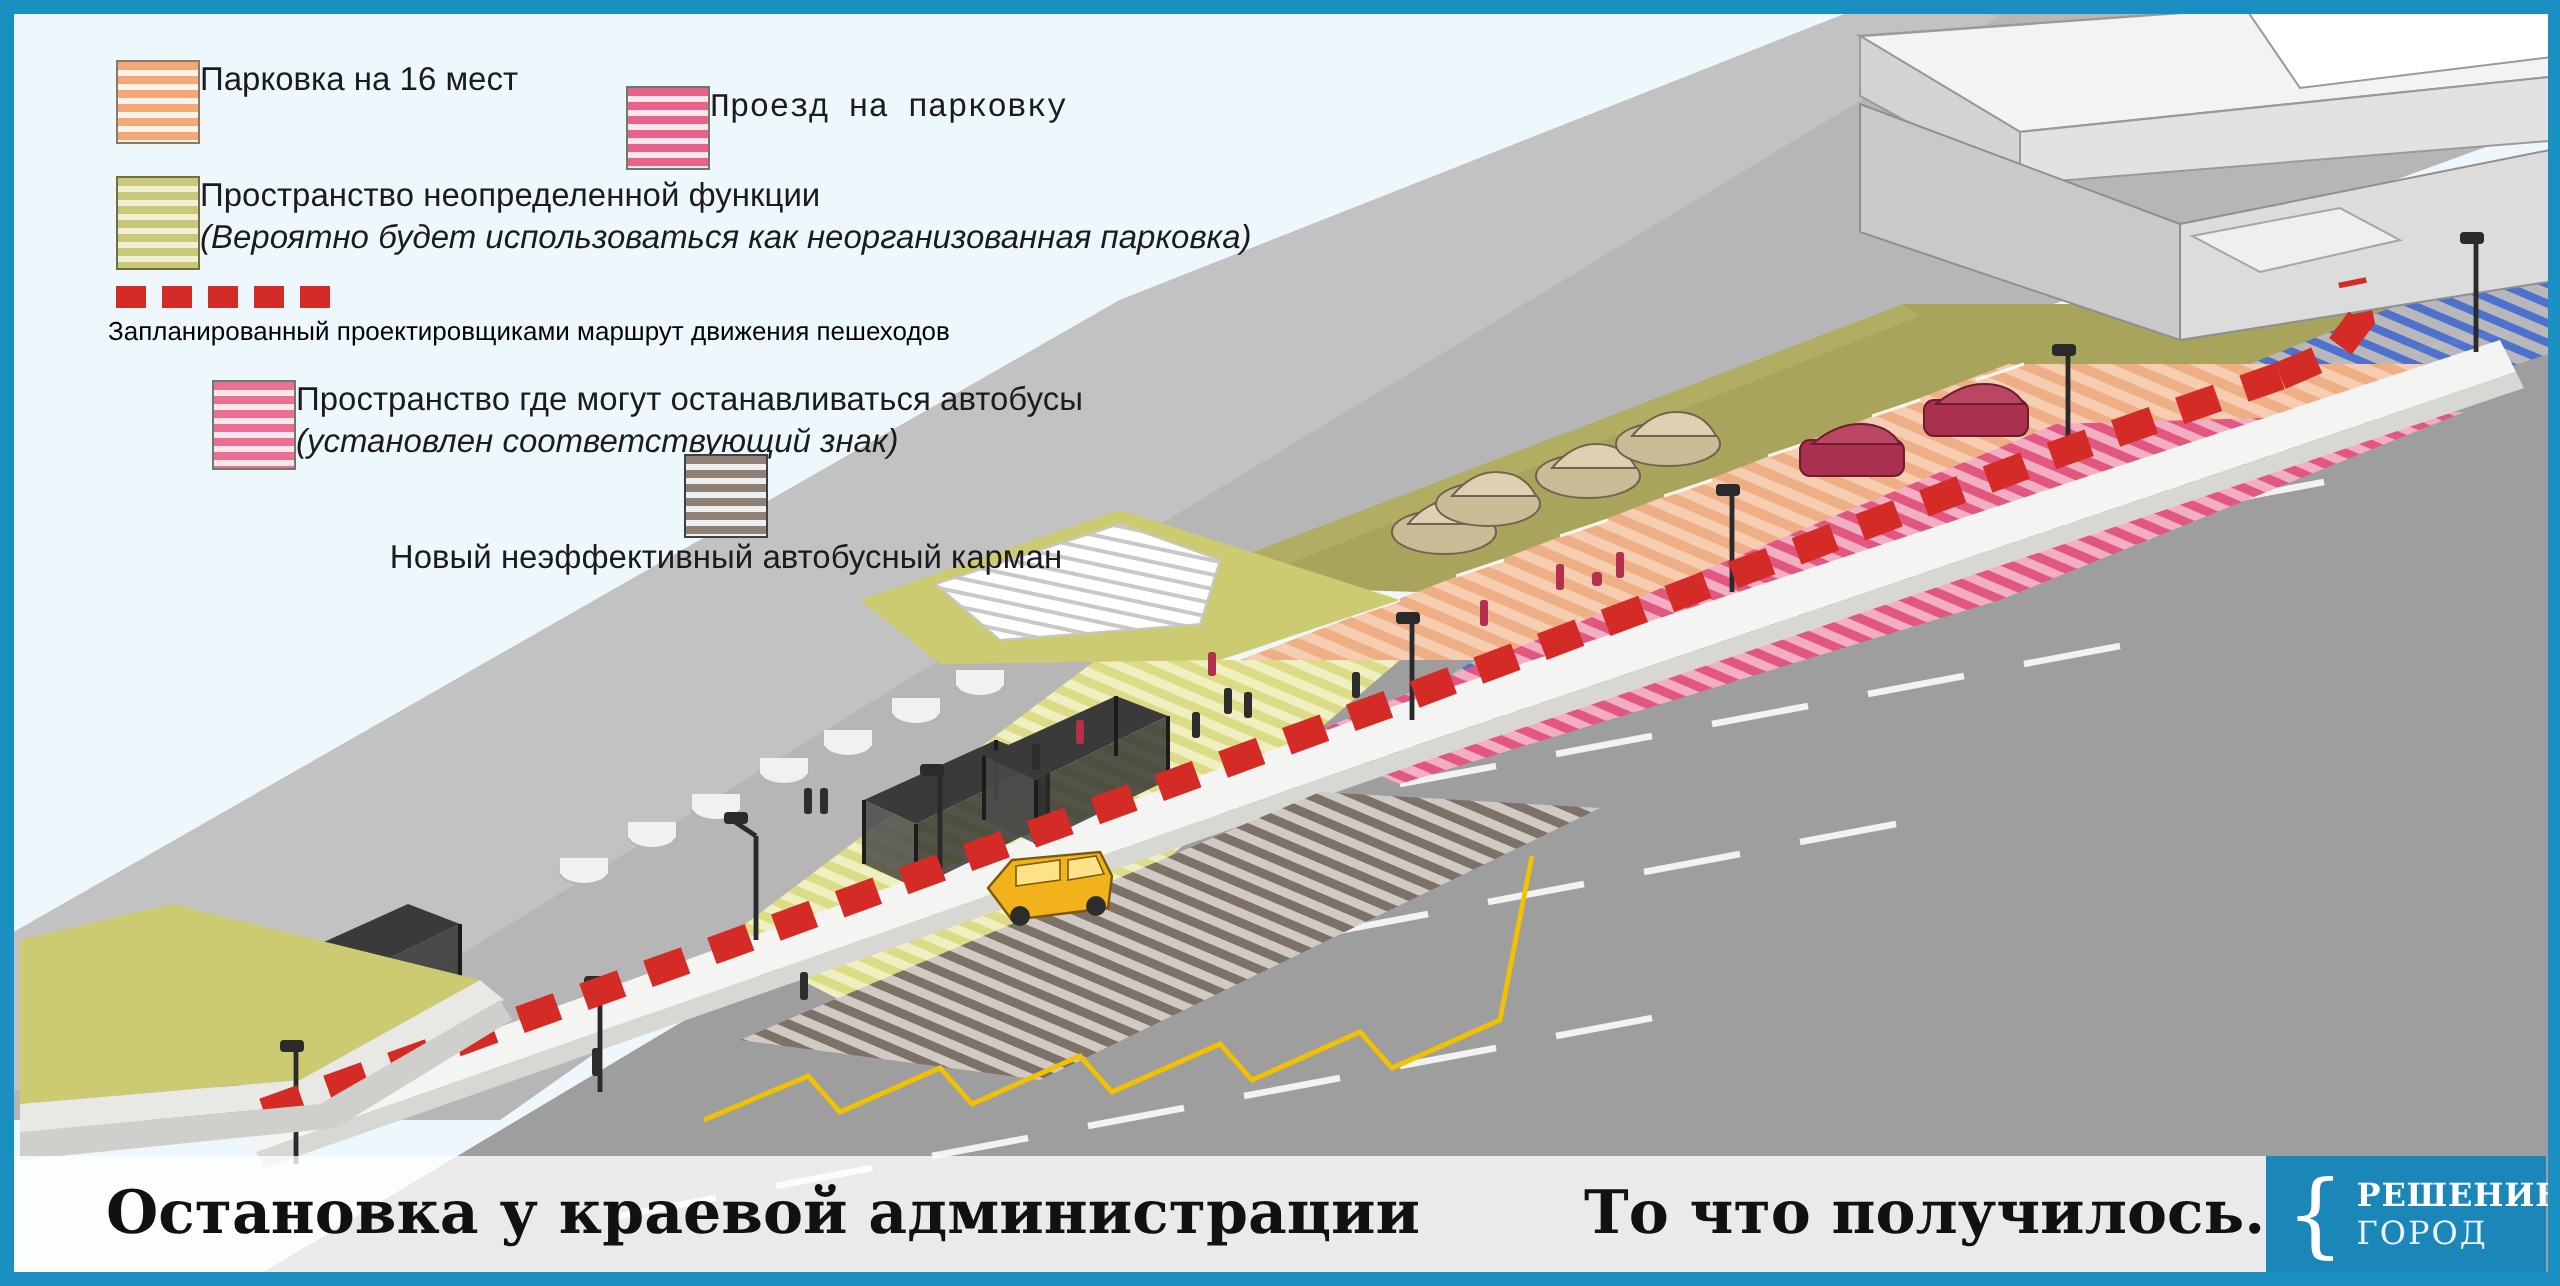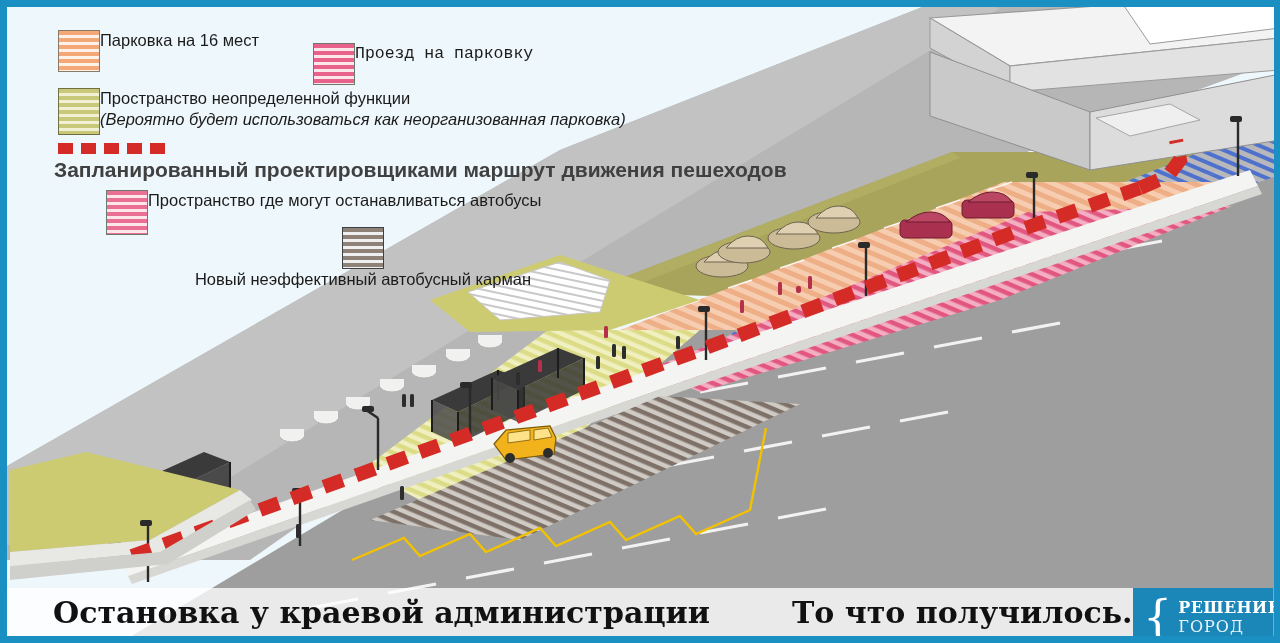--- a/index.html
+++ b/index.html
@@ -49,26 +49,26 @@
     line-height:21px;
     color:#1b1b1b;
     white-space:nowrap;
   }
   .leg-text .l2{display:block;font-style:italic;}
 
   
   .dash-sample{display:flex;gap:8px;margin-left:6px;}
   .dash-sample i{display:block;width:15px;height:11px;background:#d52b26;}
   .route-label{
-    font-size:21px;color:#404040;white-space:nowrap;margin-top:4px;margin-left:2px;font-weight:bold;
+    font-size:13px;color:#000000;white-space:nowrap;margin-top:4px;margin-left:2px;
   }
 
   
   #caption{
-    position:absolute;left:7px;bottom:7px;width:1266px;height:48px;z-index:45;
+    position:absolute;left:7px;bottom:7px;width:1266px;height:58px;z-index:45;
     background:rgba(255,255,255,0.78);
   }
   .cap-text{
     position:absolute;top:50%;transform:translateY(-50%);
     font-family:"DejaVu Serif", serif;
     font-weight:bold;font-size:30px;color:#111;white-space:nowrap;
   }
   #cap-left{left:46px;}
   #cap-right{left:785px;}
 
@@ -385,20 +385,21 @@
           <i></i>
           <i></i>
       </div>
       <div class="route-label">Запланированный проектировщиками маршрут движения пешеходов</div>
     </div>
 
     <div class="leg-row" style="left:58px;top:190px;width:610px;padding-left:48px;">
       <div class="swatch sw-pink2"></div>
       <div class="leg-text">
         <span>Пространство где могут останавливаться автобусы</span>
+        <span class="l2">(установлен соответствующий знак)</span>
       </div>
     </div>
 
     <div class="leg-row" style="left:58px;top:227px;width:610px;align-items:center;flex-direction:column;">
       <div class="swatch sw-grey"></div>
       <div class="leg-text">Новый неэффективный автобусный карман</div>
     </div>
   </div>
 
   <div id="caption">

